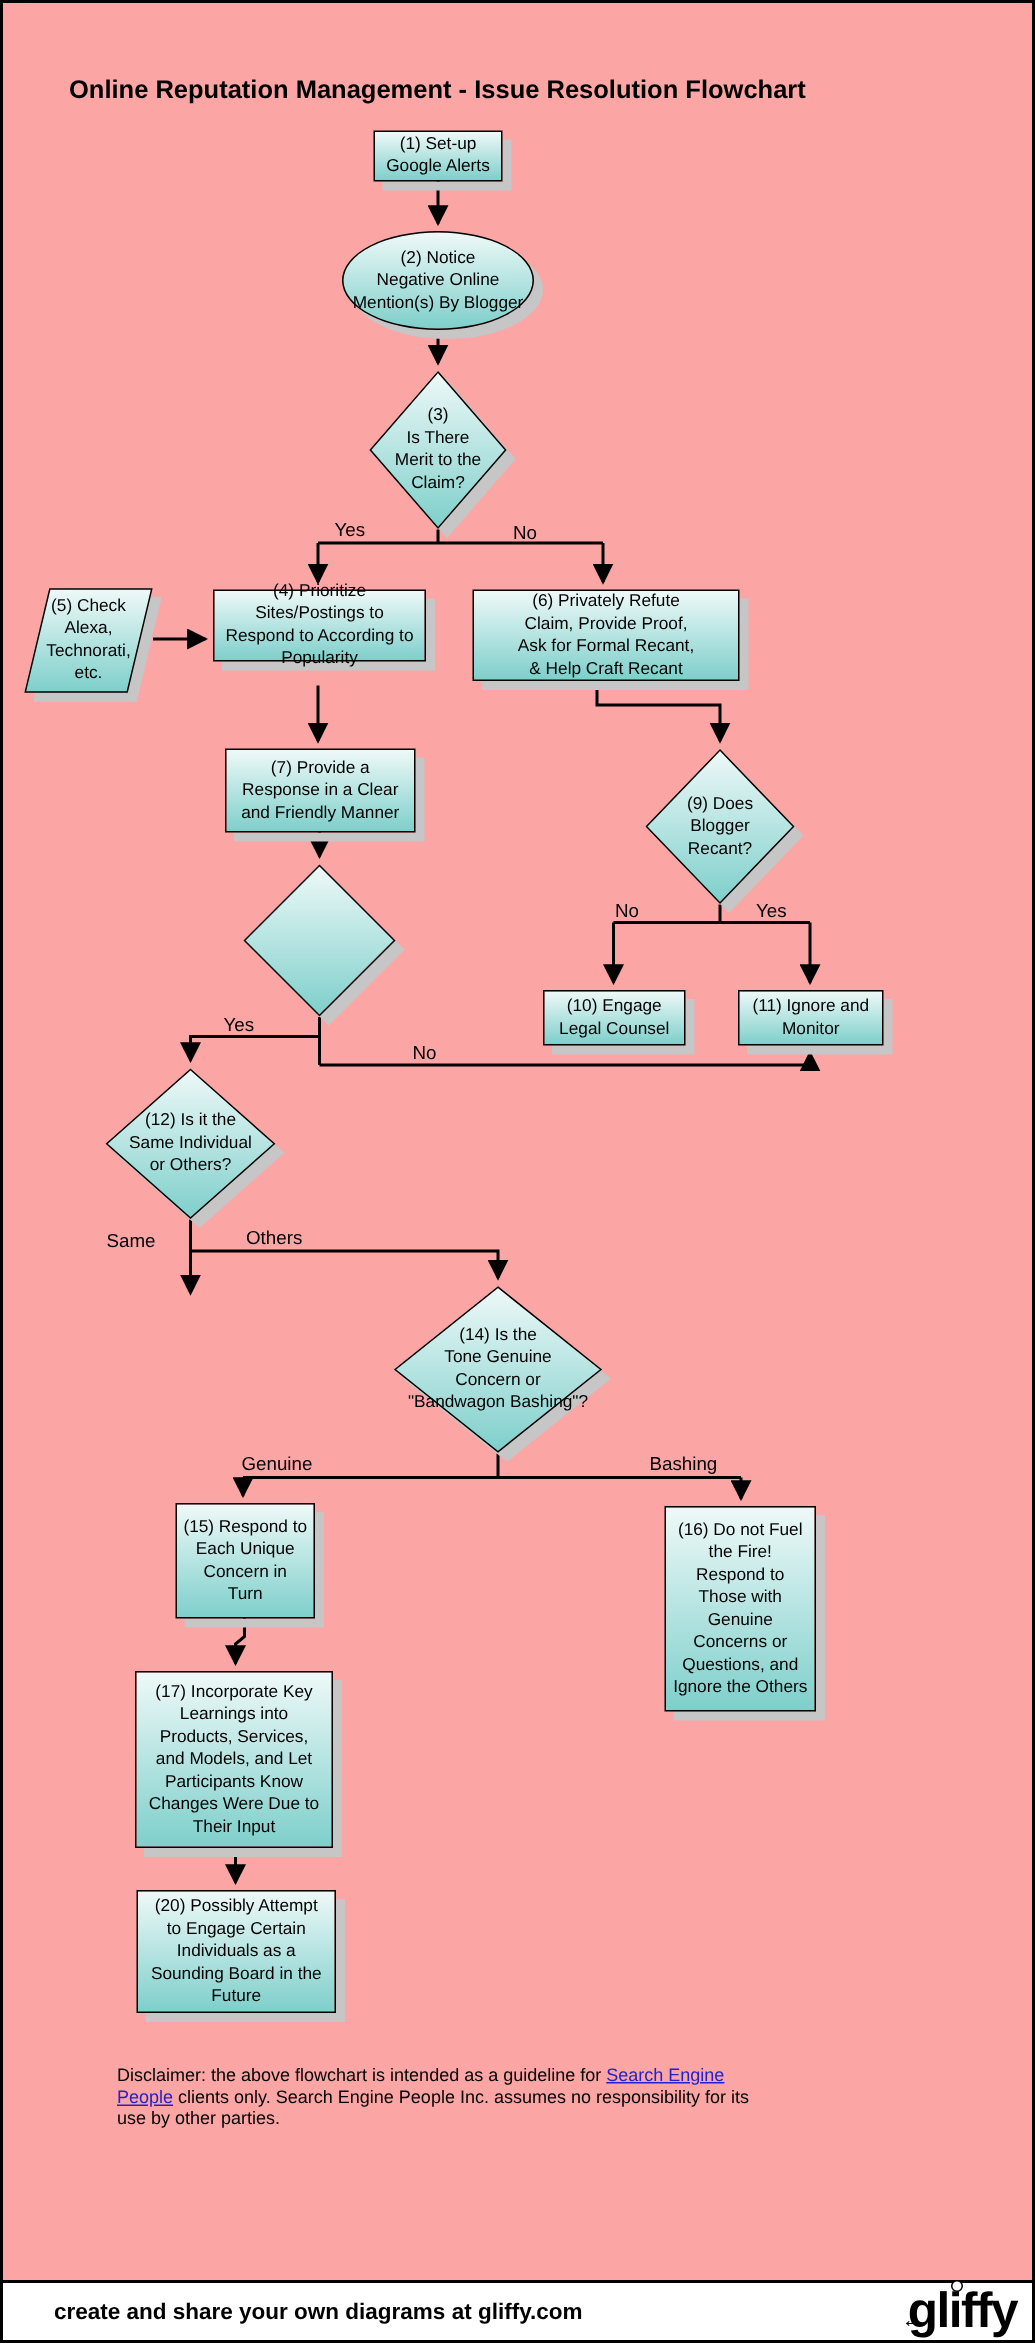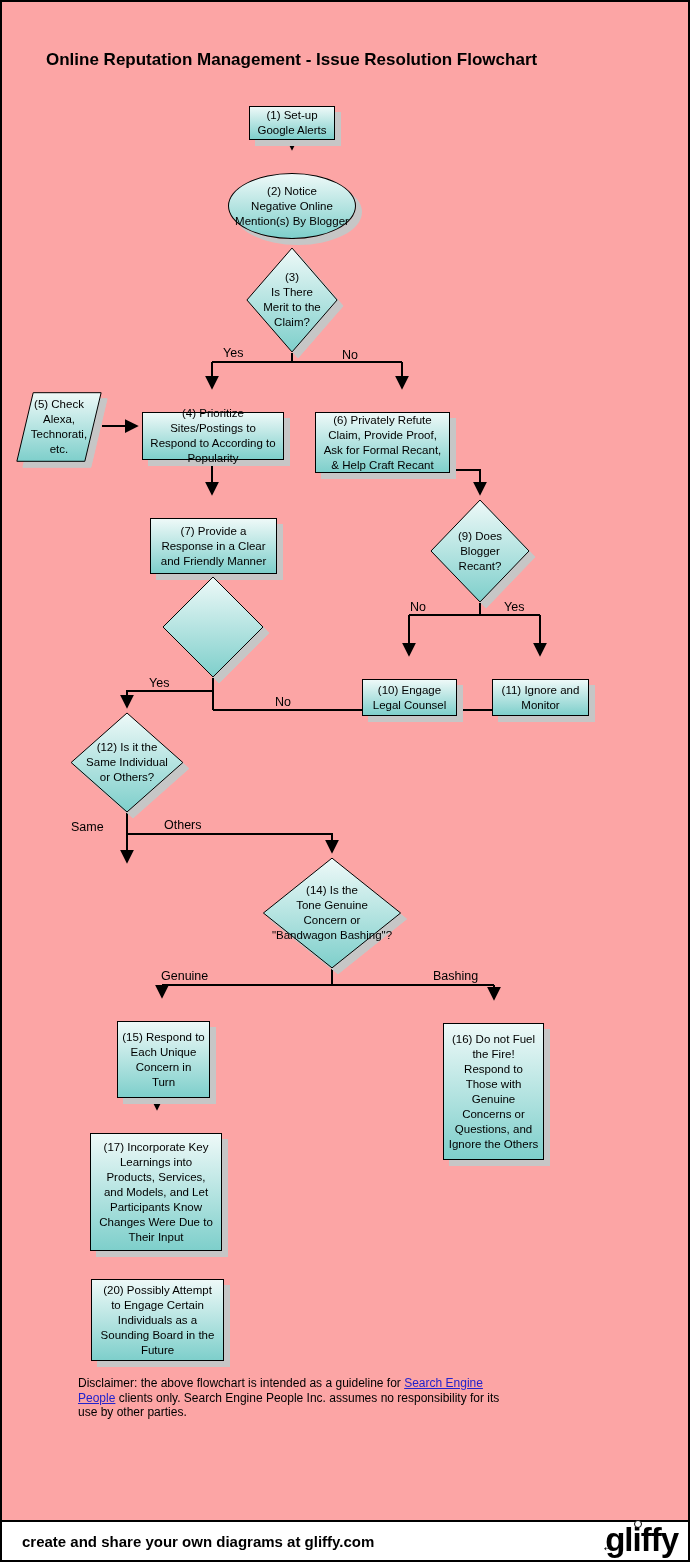--- a/index.html
+++ b/index.html
@@ -12,37 +12,36 @@
   .title {
     position:absolute; left:44px; top:48px; width:600px;
     font-size:17px; font-weight:bold; white-space:nowrap;
   }
   #connectors { position:absolute; left:0; top:0; z-index:1; pointer-events:none; }
   .node { position:absolute; z-index:2; display:flex; align-items:center; justify-content:center; text-align:center; }
   .rect, .ellipse {
     background:linear-gradient(180deg,#eef9f8 0%,#7ecfcb 100%);
     border:1px solid #000; box-sizing:border-box;
     box-shadow:6px 6px 0 #c6c6c6;
-    margin-top:19px;
   }
   .ellipse { border-radius:50%; }
   .node-text { position:relative; width:100%; font-size:11.5px; line-height:15px; white-space:pre-line; z-index:2; }
   .shape { position:absolute; left:0; top:0; width:100%; height:100%; filter:drop-shadow(6px 6px 0 #c6c6c6); }
   .edge-label { position:absolute; z-index:3; font-size:12.5px; white-space:nowrap; }
   .disclaimer {
     position:absolute; left:76px; top:1374px; width:436px; z-index:2;
     font-size:12px; line-height:14.5px;
   }
   .disclaimer a { color:#2222cc; text-decoration:underline; cursor:pointer; }
   .footer {
     position:absolute; left:0; right:0; top:1518px; bottom:0;
     border-top:2px solid #000; background:#fff; z-index:4;
     display:flex; align-items:center;
   }
-  .tagline { margin-left:20px; font-size:15px; font-weight:bold; }
+  .tagline { margin-left:34px; font-size:15px; font-weight:bold; }
   .logo { position:absolute; right:10px; bottom:2px; font-size:33px; font-weight:600; letter-spacing:-1px; line-height:36px;margin-top:10px; }
   .logo .logo-ring {
     position:absolute; left:29px; top:-2px; width:6px; height:6px;
     border:1.5px solid #000; border-radius:50%; background:#fff;
   }
   .logo .logo-arrow { position:absolute; left:-4px; bottom:-6px; font-size:14px; font-weight:bold; }
 </style>
 </head>
 <body>
 
@@ -117,21 +116,21 @@
   <div class="node" style="left:14px;top:390px;width:86px;height:70px">
     <svg class="shape" viewBox="0 0 100 100" preserveAspectRatio="none">
       <polygon points="20,1 99,1 80,99 1,99" fill="url(#tealGrad)" stroke="#000" vector-effect="non-scaling-stroke"></polygon>
     </svg>
     <div class="node-text">(5) Check
 Alexa,
 Technorati,
 etc.</div>
   </div>
 
-  <div class="node rect" style="left:313px;top:391px;width:135px;height:61px">
+  <div class="node rect" style="left:313px;top:391px;width:178px;height:61px">
     <div class="node-text">(6) Privately Refute
 Claim, Provide Proof,
 Ask for Formal Recant,
 &amp; Help Craft Recant</div>
   </div>
 
   <div class="node rect" style="left:148px;top:497px;width:127px;height:56px">
     <div class="node-text">(7) Provide a
 Response in a Clear
 and Friendly Manner</div>

